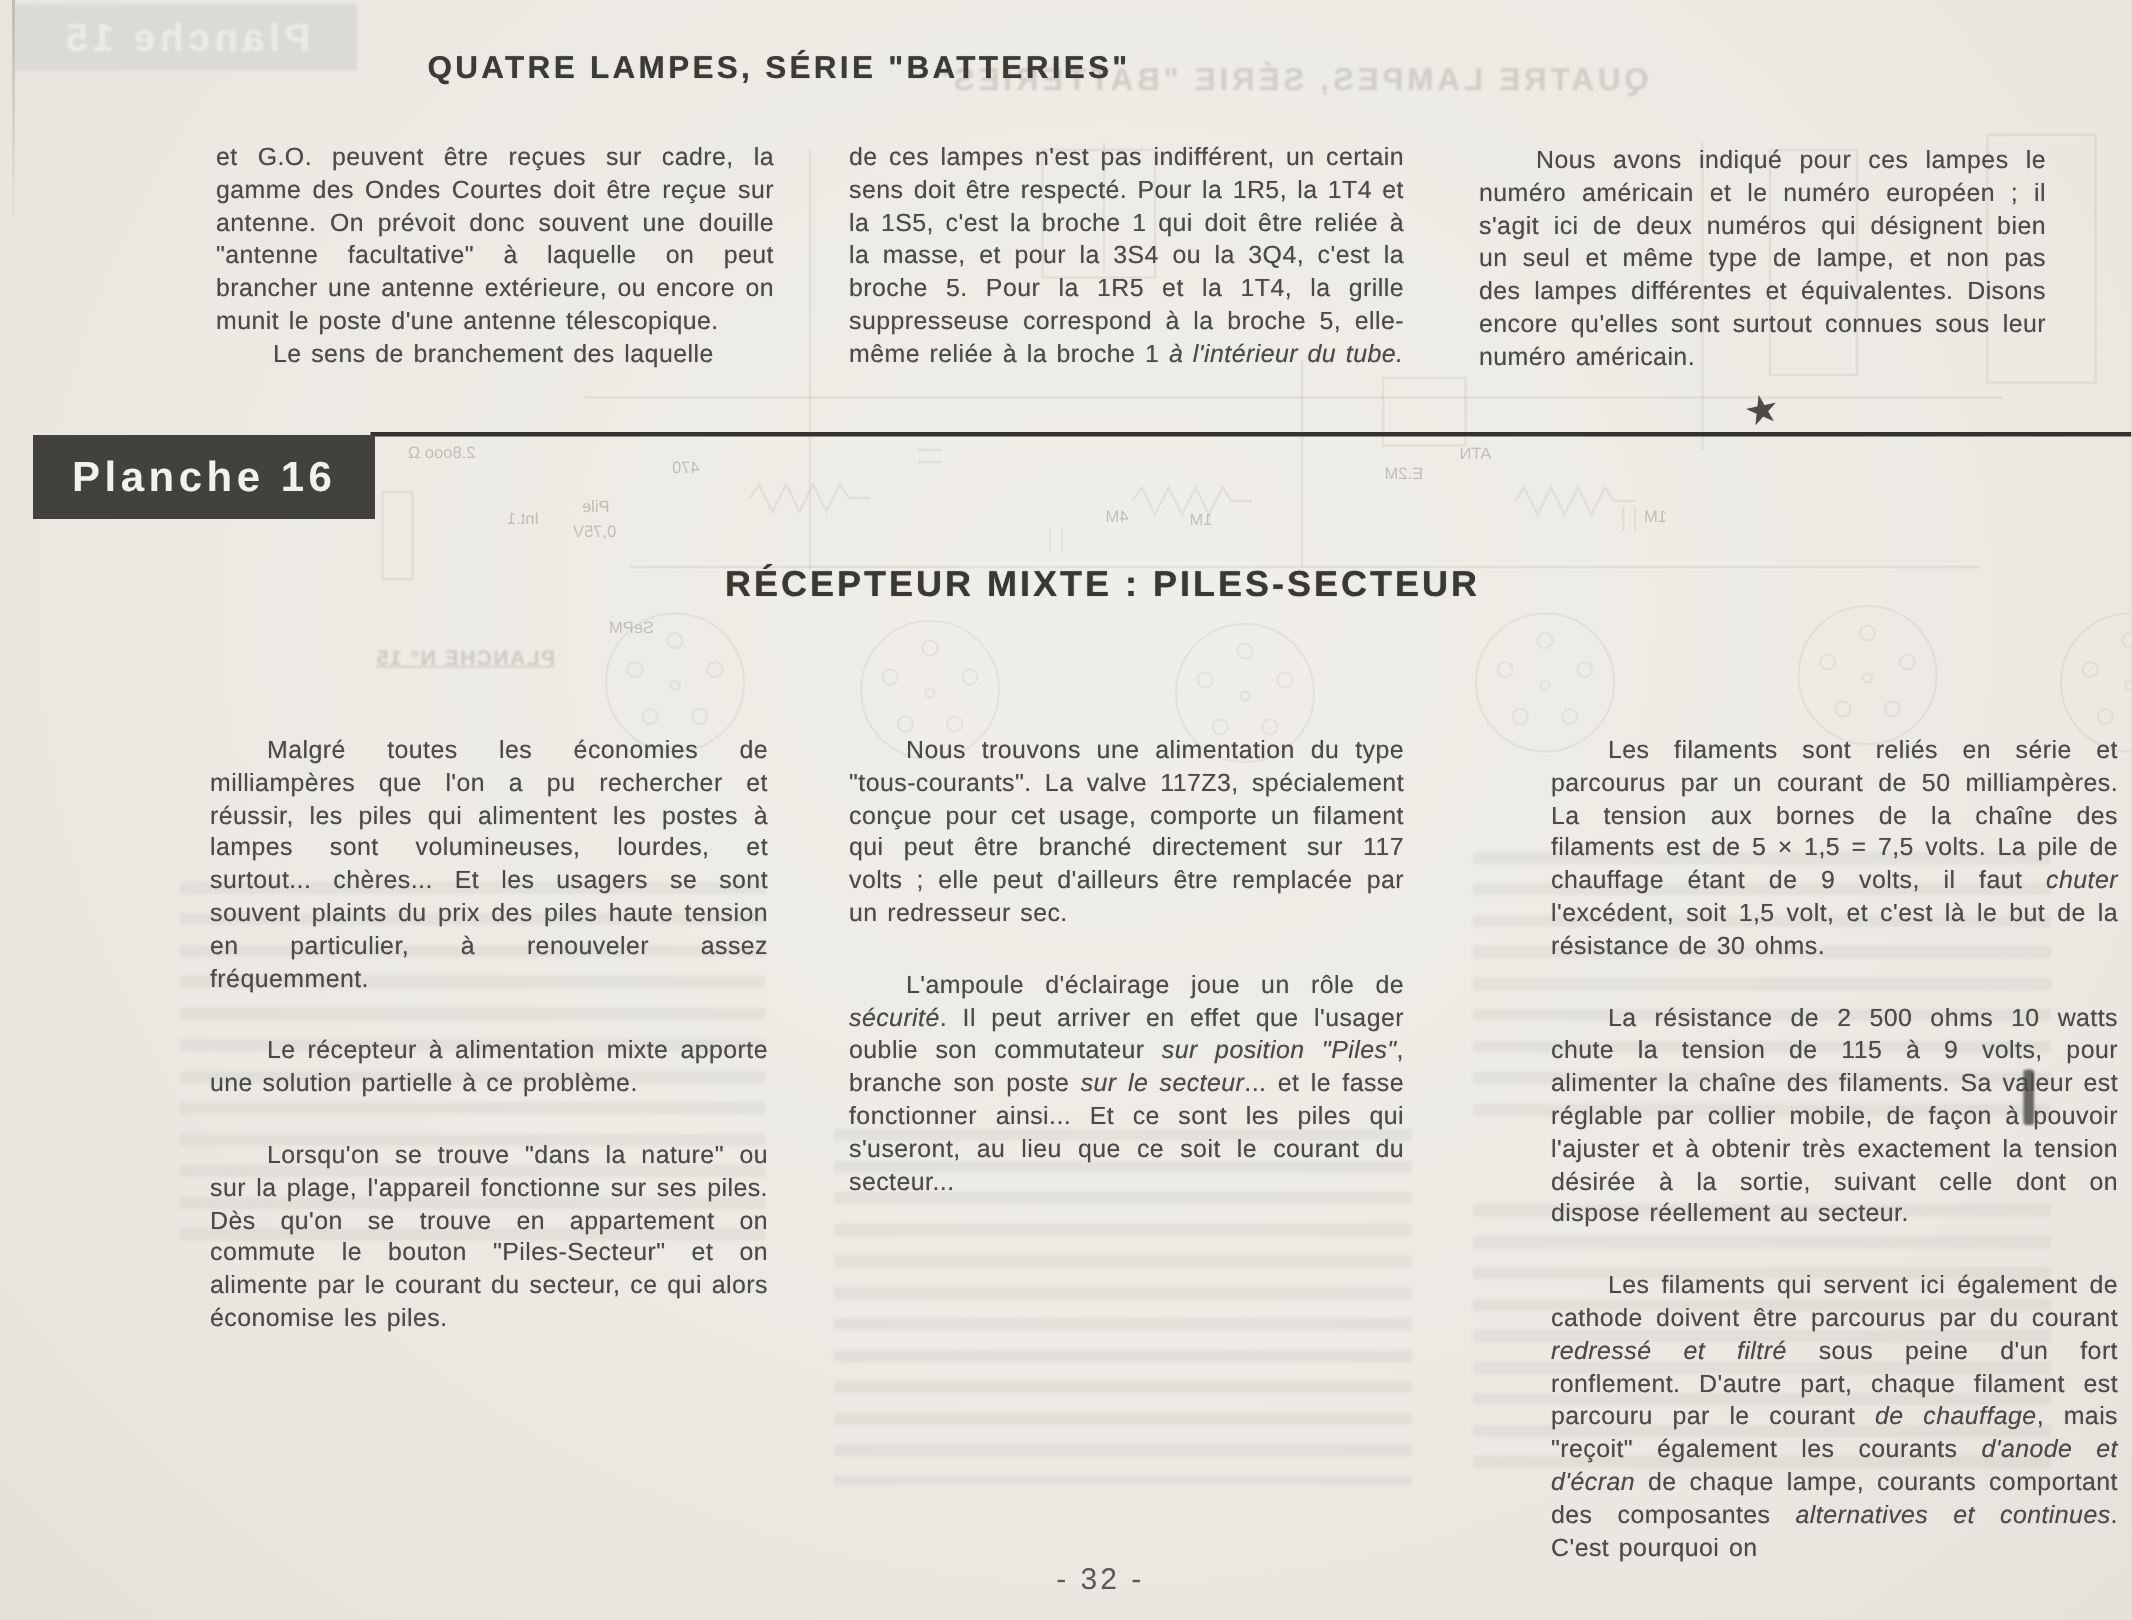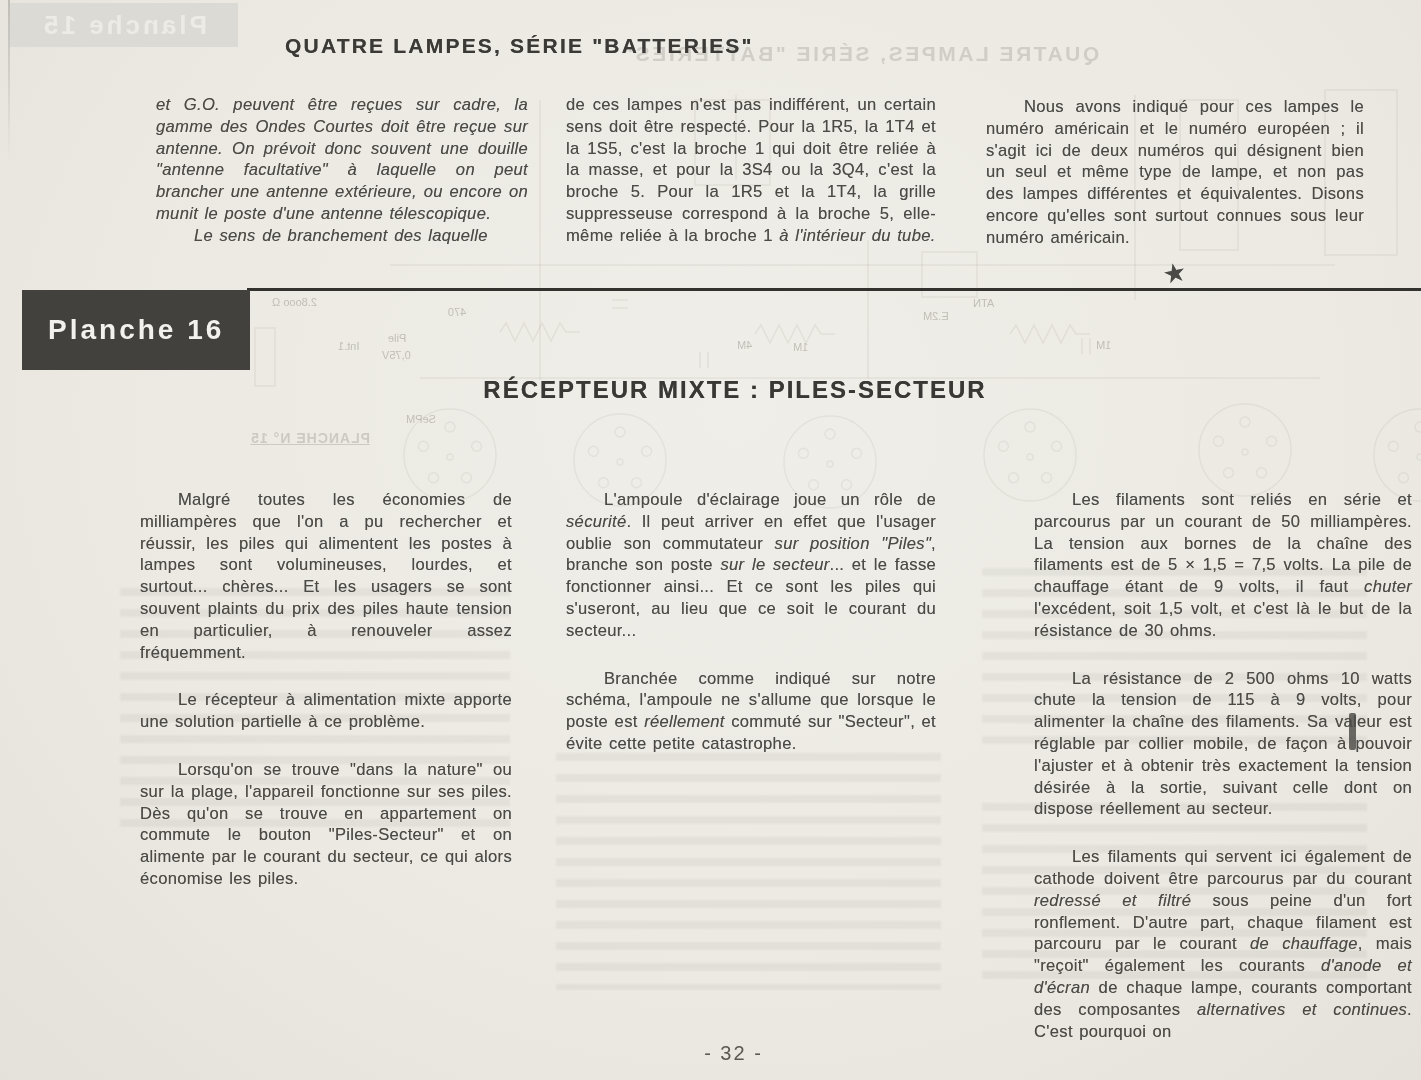--- a/index.html
+++ b/index.html
@@ -30,29 +30,29 @@
              background:linear-gradient(rgba(90,88,82,.28),rgba(90,88,82,0));}
   .smudge{position:absolute;left:1349px;top:713px;width:7px;height:37px;
           background:#45443f;opacity:.78;border-radius:2px;filter:blur(.6px);}
   
   .content{position:absolute;inset:0;}
   .top-header{position:absolute;left:285px;top:34px;margin:0;
               font-size:21px;font-weight:bold;letter-spacing:2.2px;
               color:#3b3a36;text-shadow:0 0 .5px rgba(59,58,54,.7);}
   .rule{position:absolute;left:247px;right:0;top:288px;height:3px;background:#33322f;}
   .planche-box{position:absolute;left:22px;top:290px;height:48px;line-height:48px;
-               padding:16px 26px;background:#42413e;color:#f2f1ee;
+               padding:4px 26px;background:#42413e;color:#f2f1ee;
                font-size:28px;font-weight:bold;letter-spacing:3px;}
   .section-title{position:absolute;left:140px;top:376px;width:1190px;margin:0;
                  text-align:center;font-size:24px;font-weight:bold;letter-spacing:2px;
                  color:#393834;text-shadow:0 0 .6px rgba(57,56,52,.75);}
   .col{position:absolute;width:372px;text-align:justify;
        font-size:16.6px;line-height:21.8px;letter-spacing:.3px;word-spacing:1.5px;
        color:#4c4a46;text-shadow:0 0 .5px rgba(76,74,70,.55);overflow-wrap:break-word;}
-  #top-c1{left:156px;top:94px;font-style:italic;}
+  #top-c1{left:144px;top:94px;}
   #top-c2{left:566px;top:94px;width:370px;}
   #top-c3{left:986px;top:96px;width:378px;}
   #body-c1{left:140px;top:489px;}
   #body-c2{left:566px;top:489px;width:370px;}
   #body-c3{left:986px;top:489px;width:378px;margin-left:48px;}
   .para{margin:0 0 26px 0;}
   .tight .para{margin:0;}
   .indent{text-indent:38px;}
   .it{font-style:italic;}
   .star-row{margin-top:14px;text-align:center;}
@@ -157,22 +157,22 @@
 
     <h2 class="section-title">RÉCEPTEUR MIXTE : PILES-SECTEUR</h2>
 
     <section class="col" id="body-c1">
       <p class="para indent">Malgré toutes les économies de milliampères que l'on a pu rechercher et réussir, les piles qui alimentent les postes à lampes sont volumineuses, lourdes, et surtout... chères... Et les usagers se sont souvent plaints du prix des piles haute tension en particulier, à renouveler assez fréquemment.</p>
       <p class="para indent">Le récepteur à alimentation mixte apporte une solution partielle à ce problème.</p>
       <p class="para indent">Lorsqu'on se trouve "dans la nature" ou sur la plage, l'appareil fonctionne sur ses piles. Dès qu'on se trouve en appartement on commute le bouton "Piles-Secteur" et on alimente par le courant du secteur, ce qui alors économise les piles.</p>
     </section>
 
     <section class="col" id="body-c2">
+      <p class="para indent">Nous trouvons une alimentation du type "tous-courants". La valve 117Z3, spécialement conçue pour cet usage, comporte un filament qui peut être branché directement sur 117 volts ; elle peut d'ailleurs être remplacée par un redresseur sec.</p>
       <p class="para indent"><span>L'ampoule d'éclairage joue un rôle de </span><span class="it">sécurité</span><span>. Il peut arriver en effet que l'usager oublie son commutateur </span><span class="it">sur position "Piles"</span><span>, branche son poste </span><span class="it">sur le secteur</span><span>... et le fasse fonctionner ainsi... Et ce sont les piles qui s'useront, au lieu que ce soit le courant du secteur...</span></p>
-      <p class="para indent"><span>Branchée comme indiqué sur notre schéma, l'ampoule ne s'allume que lorsque le poste est </span><span class="it">réellement</span><span> commuté sur "Secteur", et évite cette petite catastrophe.</span></p>
     </section>
 
     <section class="col" id="body-c3">
       <p class="para indent"><span>Les filaments sont reliés en série et parcourus par un courant de 50 milliampères. La tension aux bornes de la chaîne des filaments est de 5 × 1,5 = 7,5 volts. La pile de chauffage étant de 9 volts, il faut </span><span class="it">chuter</span><span> l'excédent, soit 1,5 volt, et c'est là le but de la résistance de 30 ohms.</span></p>
       <p class="para indent">La résistance de 2 500 ohms 10 watts chute la tension de 115 à 9 volts, pour alimenter la chaîne des filaments. Sa valeur est réglable par collier mobile, de façon à pouvoir l'ajuster et à obtenir très exactement la tension désirée à la sortie, suivant celle dont on dispose réellement au secteur.</p>
       <p class="para indent"><span>Les filaments qui servent ici également de cathode doivent être parcourus par du courant </span><span class="it">redressé et filtré</span><span> sous peine d'un fort ronflement. D'autre part, chaque filament est parcouru par le courant </span><span class="it">de chauffage</span><span>, mais "reçoit" également les courants </span><span class="it">d'anode et d'écran</span><span> de chaque lampe, courants comportant des composantes </span><span class="it">alternatives et continues</span><span>. C'est pourquoi on</span></p>
     </section>
 
     <div class="page-number">- 32 -</div>
   </div>

